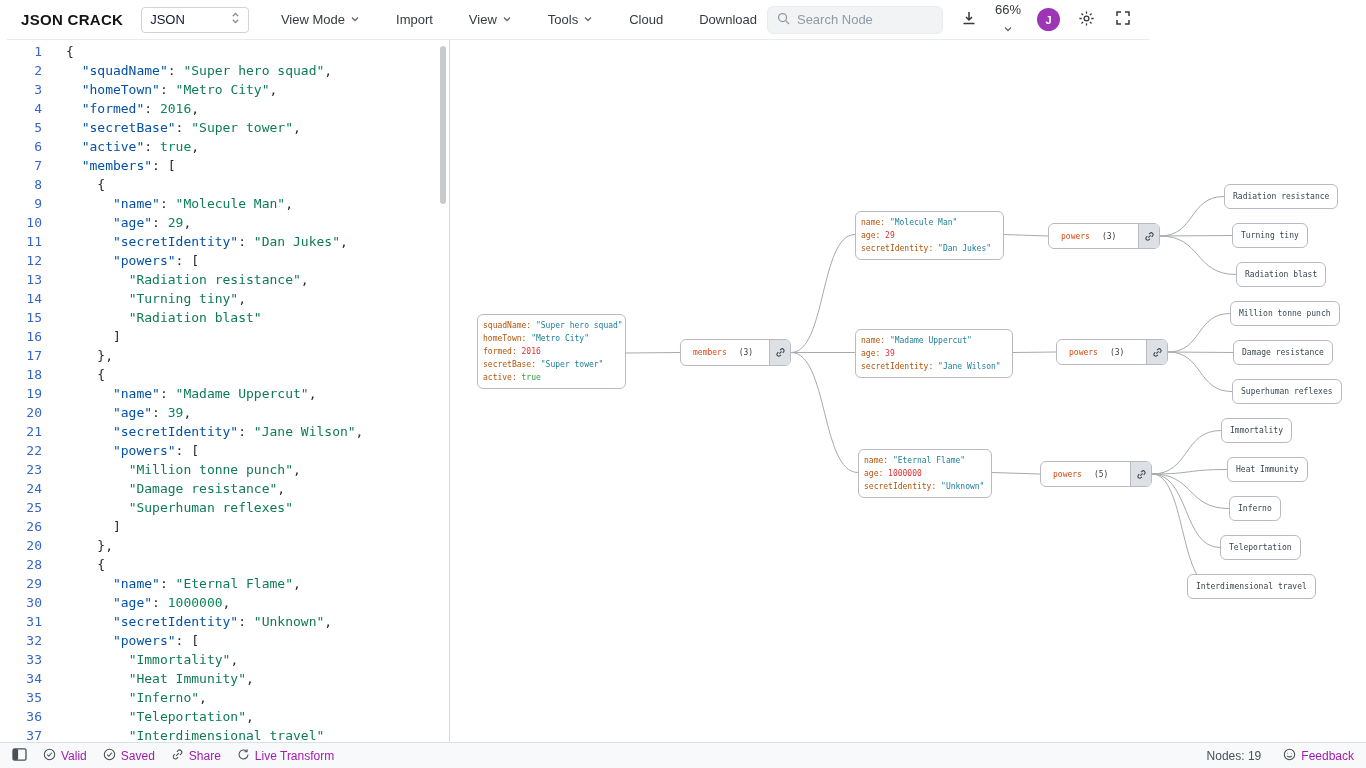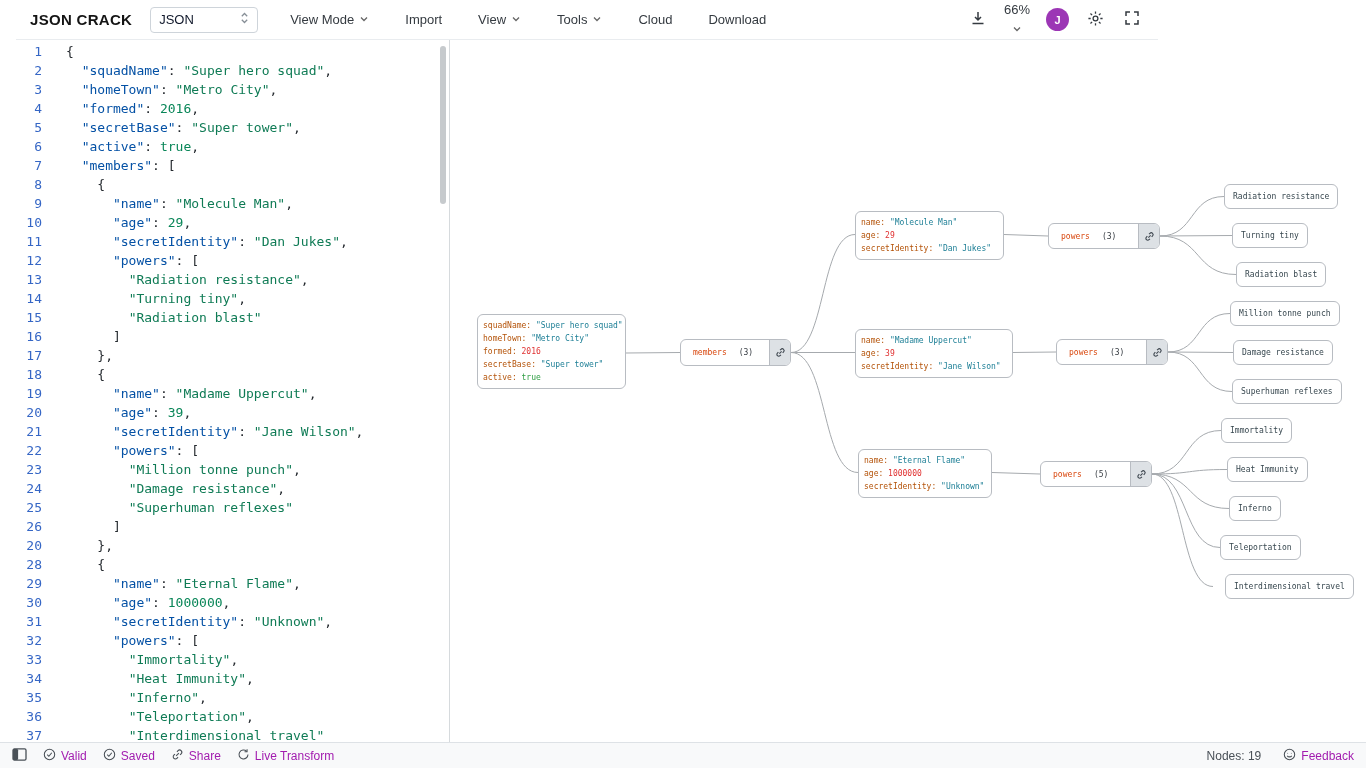--- a/index.html
+++ b/index.html
@@ -1,20 +1,20 @@
 <!DOCTYPE html>
 <html><head>
 <meta charset="utf-8">
 <style>
   * { margin:0; padding:0; box-sizing:border-box; }
   html,body { width:1366px; height:768px; overflow:hidden; background:#fff;
               font-family:"Liberation Sans", sans-serif; }
 
   
-  .topbar { position:fixed; left:16px; top:0; width:1142px; height:40px; background:#fff;
+  .topbar { position:fixed; left:7px; top:0; width:1142px; height:40px; background:#fff;
             border-bottom:1px solid #e9ecef; display:flex; align-items:center; z-index:20; }
   .logo { font-weight:800; font-size:15px; color:#141414; letter-spacing:.3px; margin:0 18px 0 14px; white-space:nowrap; }
   .format-select { display:flex; align-items:center; justify-content:space-between; width:108px; height:26px;
                    border:1px solid #ced4da; border-radius:4px; padding:0 8px; font-size:13px; color:#0f172a;
                    background:#fff; margin-right:22px; cursor:pointer; }
   .menubar { display:flex; align-items:center; gap:16px; }
   .menu-item { display:flex; align-items:center; gap:5px; background:none; border:none; font-size:13px;
                color:#343a40; padding:6px 10px; font-family:inherit; cursor:pointer; white-space:nowrap; }
   .top-right { margin-left:auto; display:flex; align-items:center; gap:16px; padding-right:16px; }
   .searchbox { display:flex; align-items:center; gap:7px; width:176px; height:28px; background:#f1f3f5;
@@ -112,20 +112,29 @@
       </button>
       <button class="menu-item">
         <span>Cloud</span>
       </button>
       <button class="menu-item">
         <span>Download</span>
       </button>
     </div>
 
   <div class="top-right">
+    <div class="searchbox">
+      <span>
+        <svg width="13" height="13" viewBox="0 0 14 14">
+            <circle cx="6" cy="6" r="4.3" stroke="#909aa4" fill="none" stroke-width="1.4"></circle>
+            <line x1="9.3" y1="9.3" x2="13" y2="13" stroke="#909aa4" stroke-width="1.4"></line>
+          </svg>
+      </span>
+      <input type="text" placeholder="Search Node" style="">
+    </div>
 
     <button class="iconbtn">
       <span>
         <svg width="16" height="16" viewBox="0 0 16 16" stroke="#343a40" fill="none" stroke-width="1.5">
             <path d="M8 2v8M5 7l3 3 3-3M2.5 13.5h11"></path>
           </svg>
       </span>
     </button>
 
     <div class="zoom">
@@ -297,21 +306,21 @@
       <div class="gnode gnode-leaf" style="left: 773px; top: 144px;">Radiation resistance</div>
       <div class="gnode gnode-leaf" style="left: 781px; top: 183px;">Turning tiny</div>
       <div class="gnode gnode-leaf" style="left: 785px; top: 222px;">Radiation blast</div>
       <div class="gnode gnode-leaf" style="left: 779px; top: 261px;">Million tonne punch</div>
       <div class="gnode gnode-leaf" style="left: 782px; top: 300px;">Damage resistance</div>
       <div class="gnode gnode-leaf" style="left: 781px; top: 339px;">Superhuman reflexes</div>
       <div class="gnode gnode-leaf" style="left: 770px; top: 378px;">Immortality</div>
       <div class="gnode gnode-leaf" style="left: 776px; top: 417px;">Heat Immunity</div>
       <div class="gnode gnode-leaf" style="left: 778px; top: 456px;">Inferno</div>
       <div class="gnode gnode-leaf" style="left: 769px; top: 495px;">Teleportation</div>
-      <div class="gnode gnode-leaf" style="left: 774px; top: 534px;">Interdimensional travel</div>
+      <div class="gnode gnode-leaf" style="left: 736px; top: 534px;">Interdimensional travel</div>
     </div>
 </div>
 
 <div class="statusbar">
   <button class="sb-item">
     <span>
       <svg width="15" height="13" viewBox="0 0 16 14">
           <rect x="1" y="1" width="14" height="12" rx="1.5" fill="none" stroke="#495057" stroke-width="1.4"></rect>
           <rect x="1" y="1" width="5.5" height="12" rx="1.5" fill="#495057"></rect>
         </svg>

